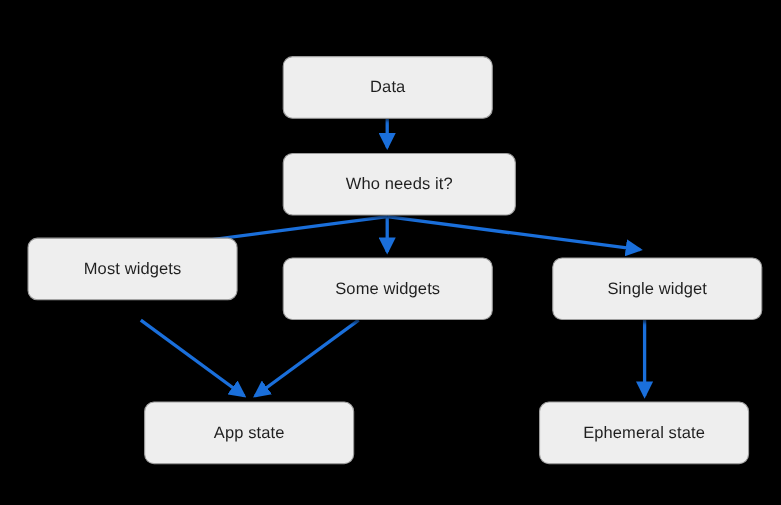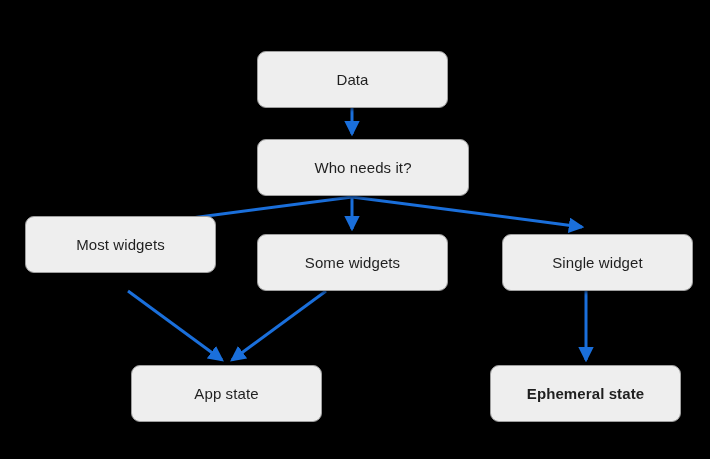--- a/index.html
+++ b/index.html
@@ -91,17 +91,17 @@
   </div>
 
   <div class="node" style="left:490px; top:234px; width:191px; height:57px;margin-left:12px;">
     <span class="node-label">Single widget</span>
   </div>
 
   <div class="node" style="left:131px; top:365px; width:191px; height:57px;">
     <span class="node-label">App state</span>
   </div>
 
-  <div class="node" style="left:490px; top:365px; width:191px; height:57px;font-weight:bold;">
+  <div class="node" style="left:490px; top:365px; width:191px; height:57px;">
     <span class="node-label">Ephemeral state</span>
   </div>
 
 </div>
 
 </body></html>

